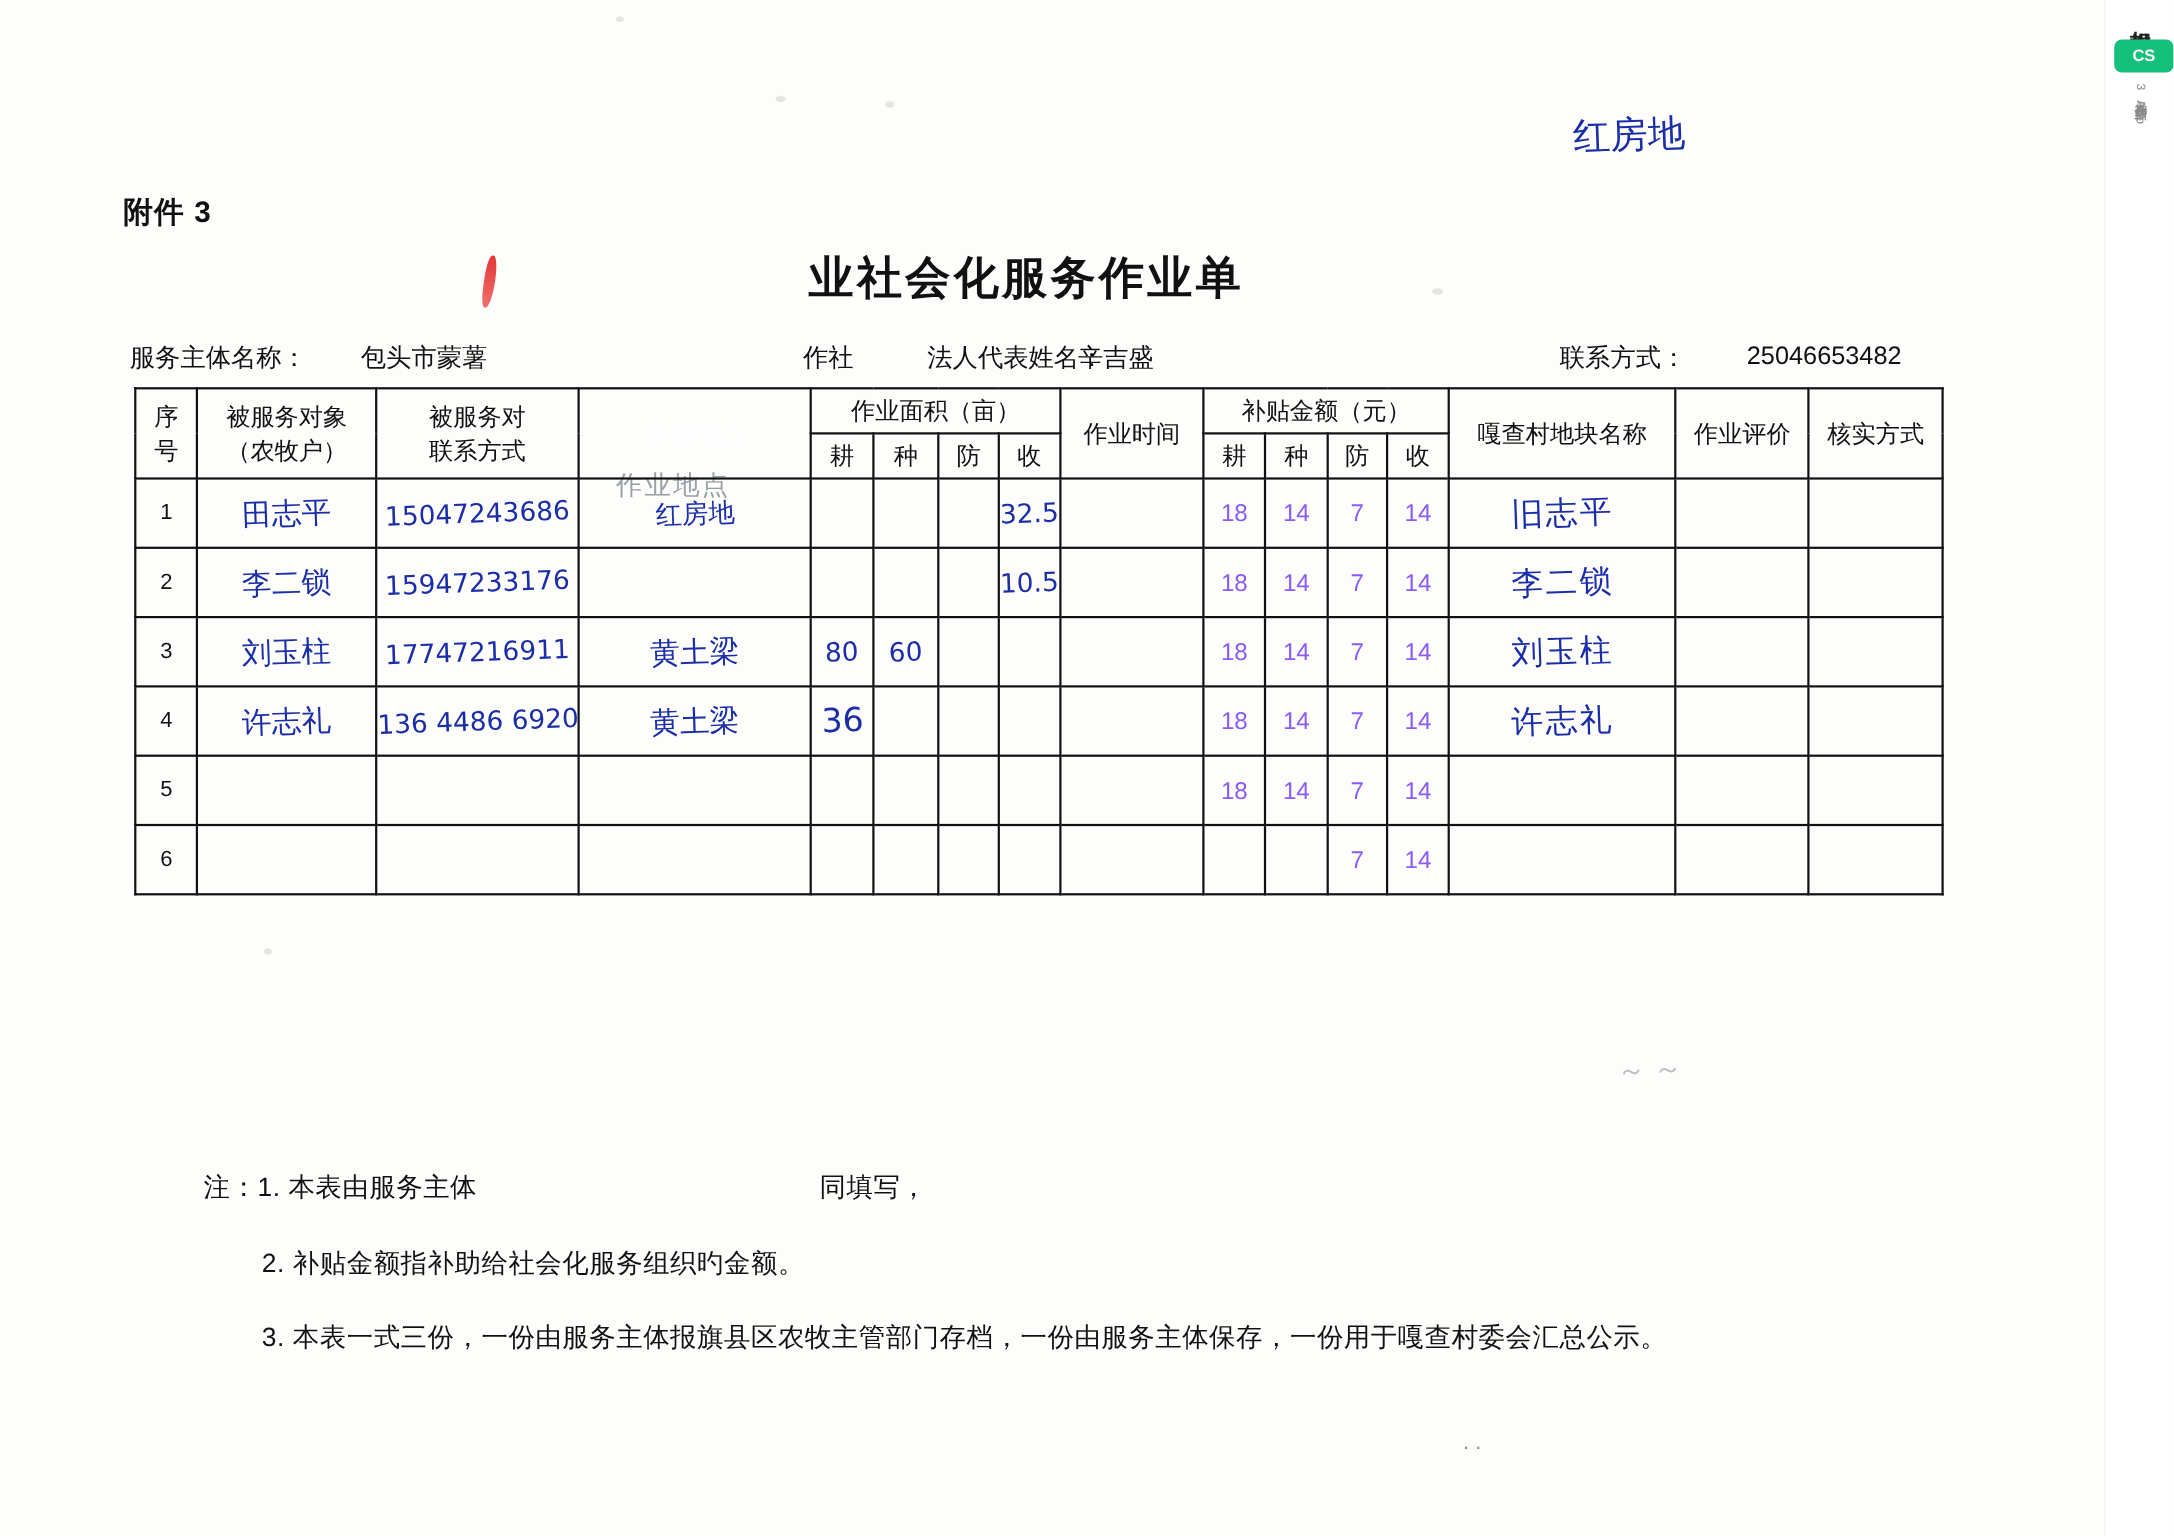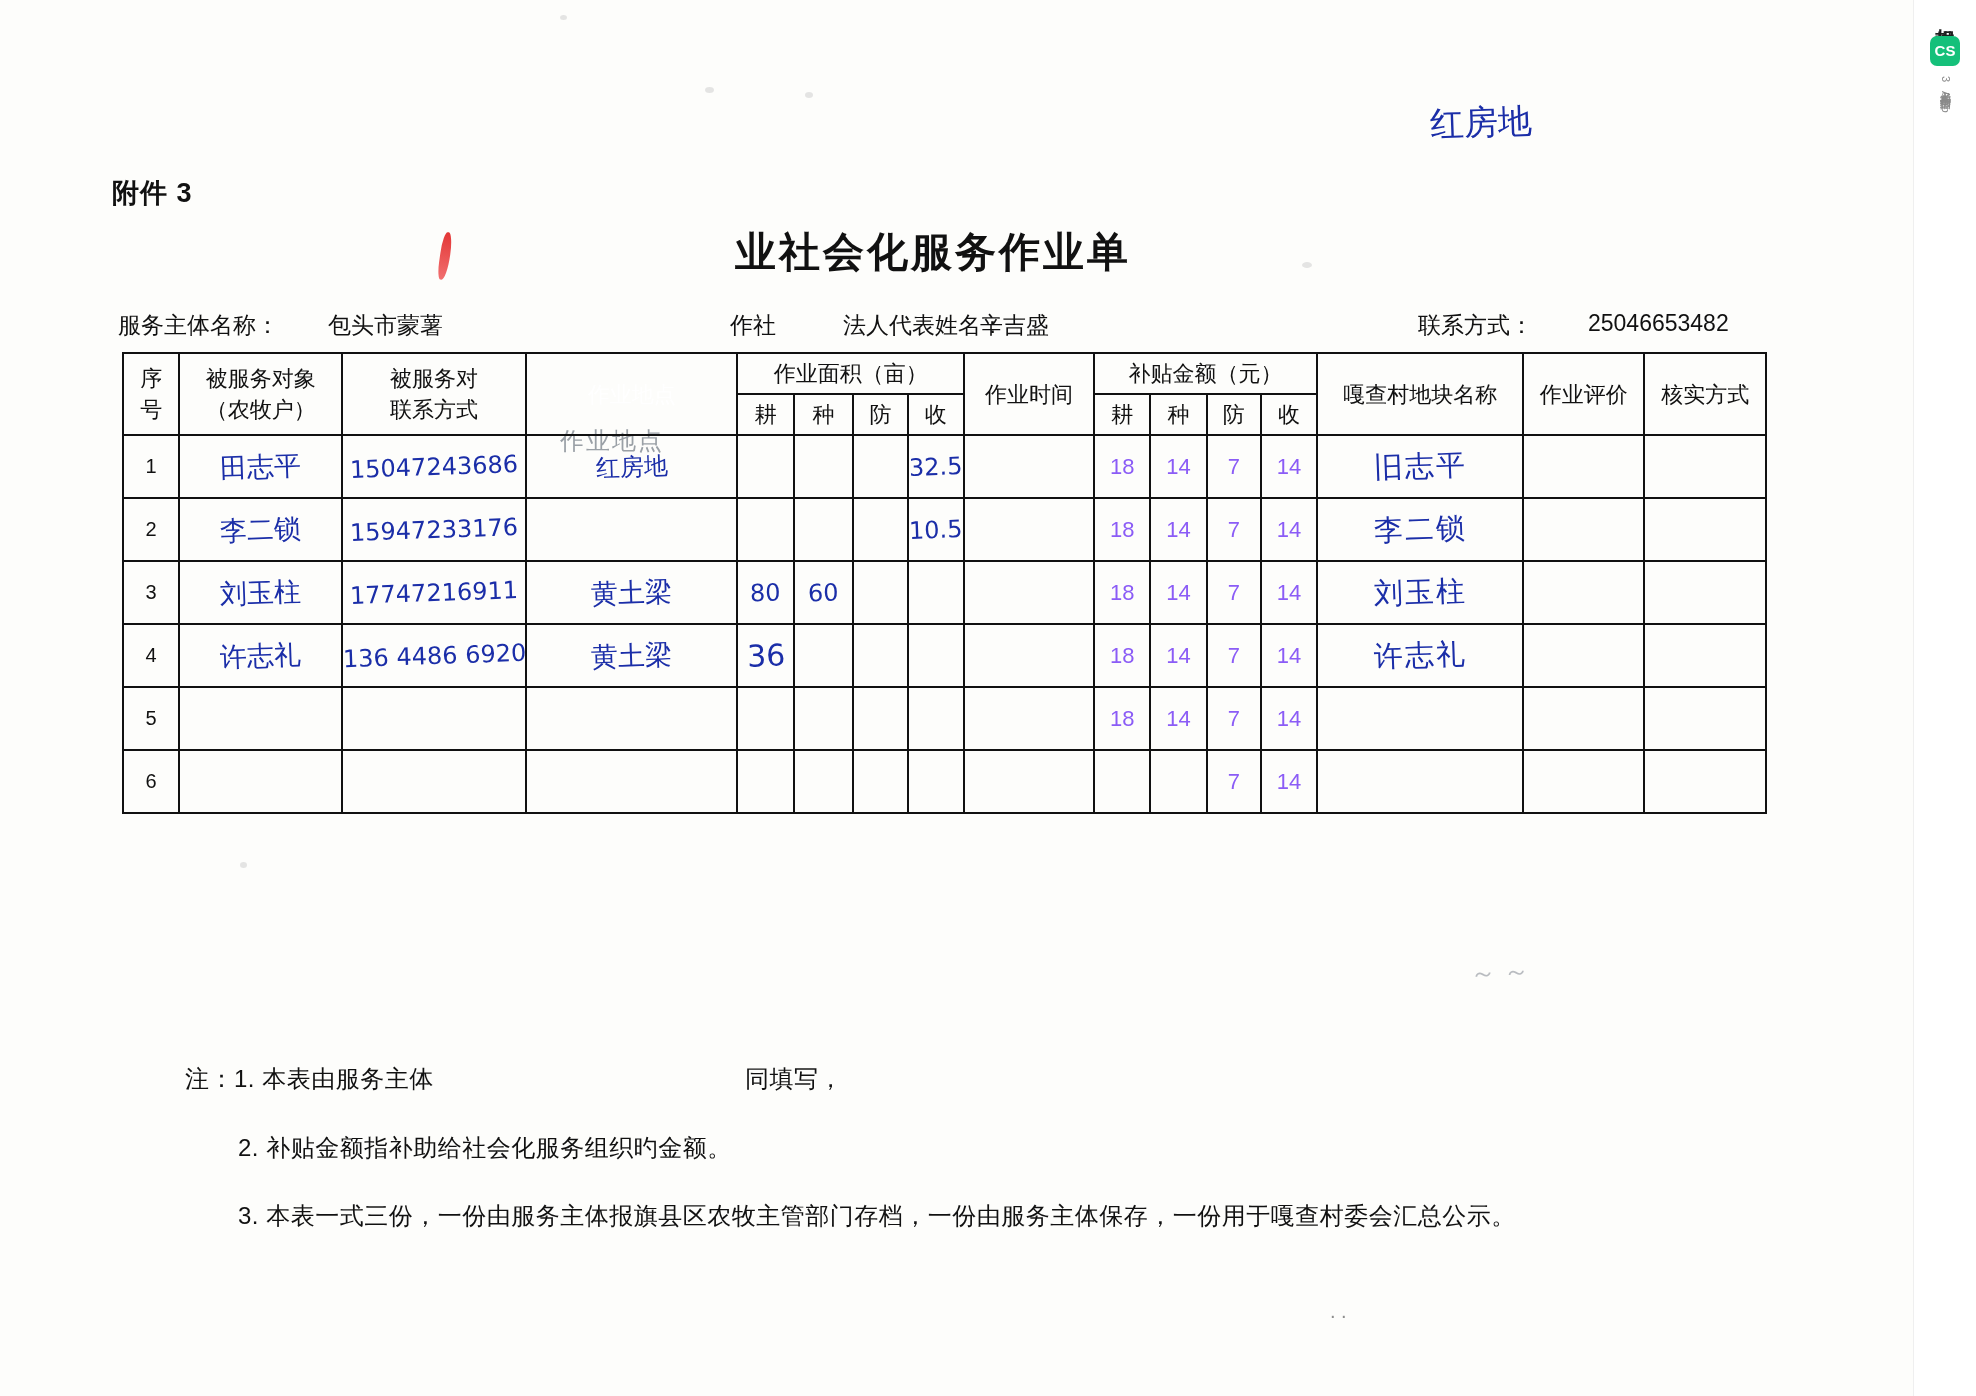--- a/index.html
+++ b/index.html
@@ -52,21 +52,21 @@
     font-size: 19px;
     font-weight: bold;
     letter-spacing: 2px;
     line-height: 24px;
     margin: 0 auto;
     display: inline-block;
     color: #1f1f1f;
   }
   #scan-logo {
     margin-top: 8px;
-    width: 30px; height: 30px;
+    width: 54px; height: 30px;
     border-radius: 7px;
     background: #15c07a;
     color: #fff;
     font-size: 15px;
     font-weight: bold;
     line-height: 30px;
     text-align: center;
     display: inline-block;
   }
   #scan-sub {

